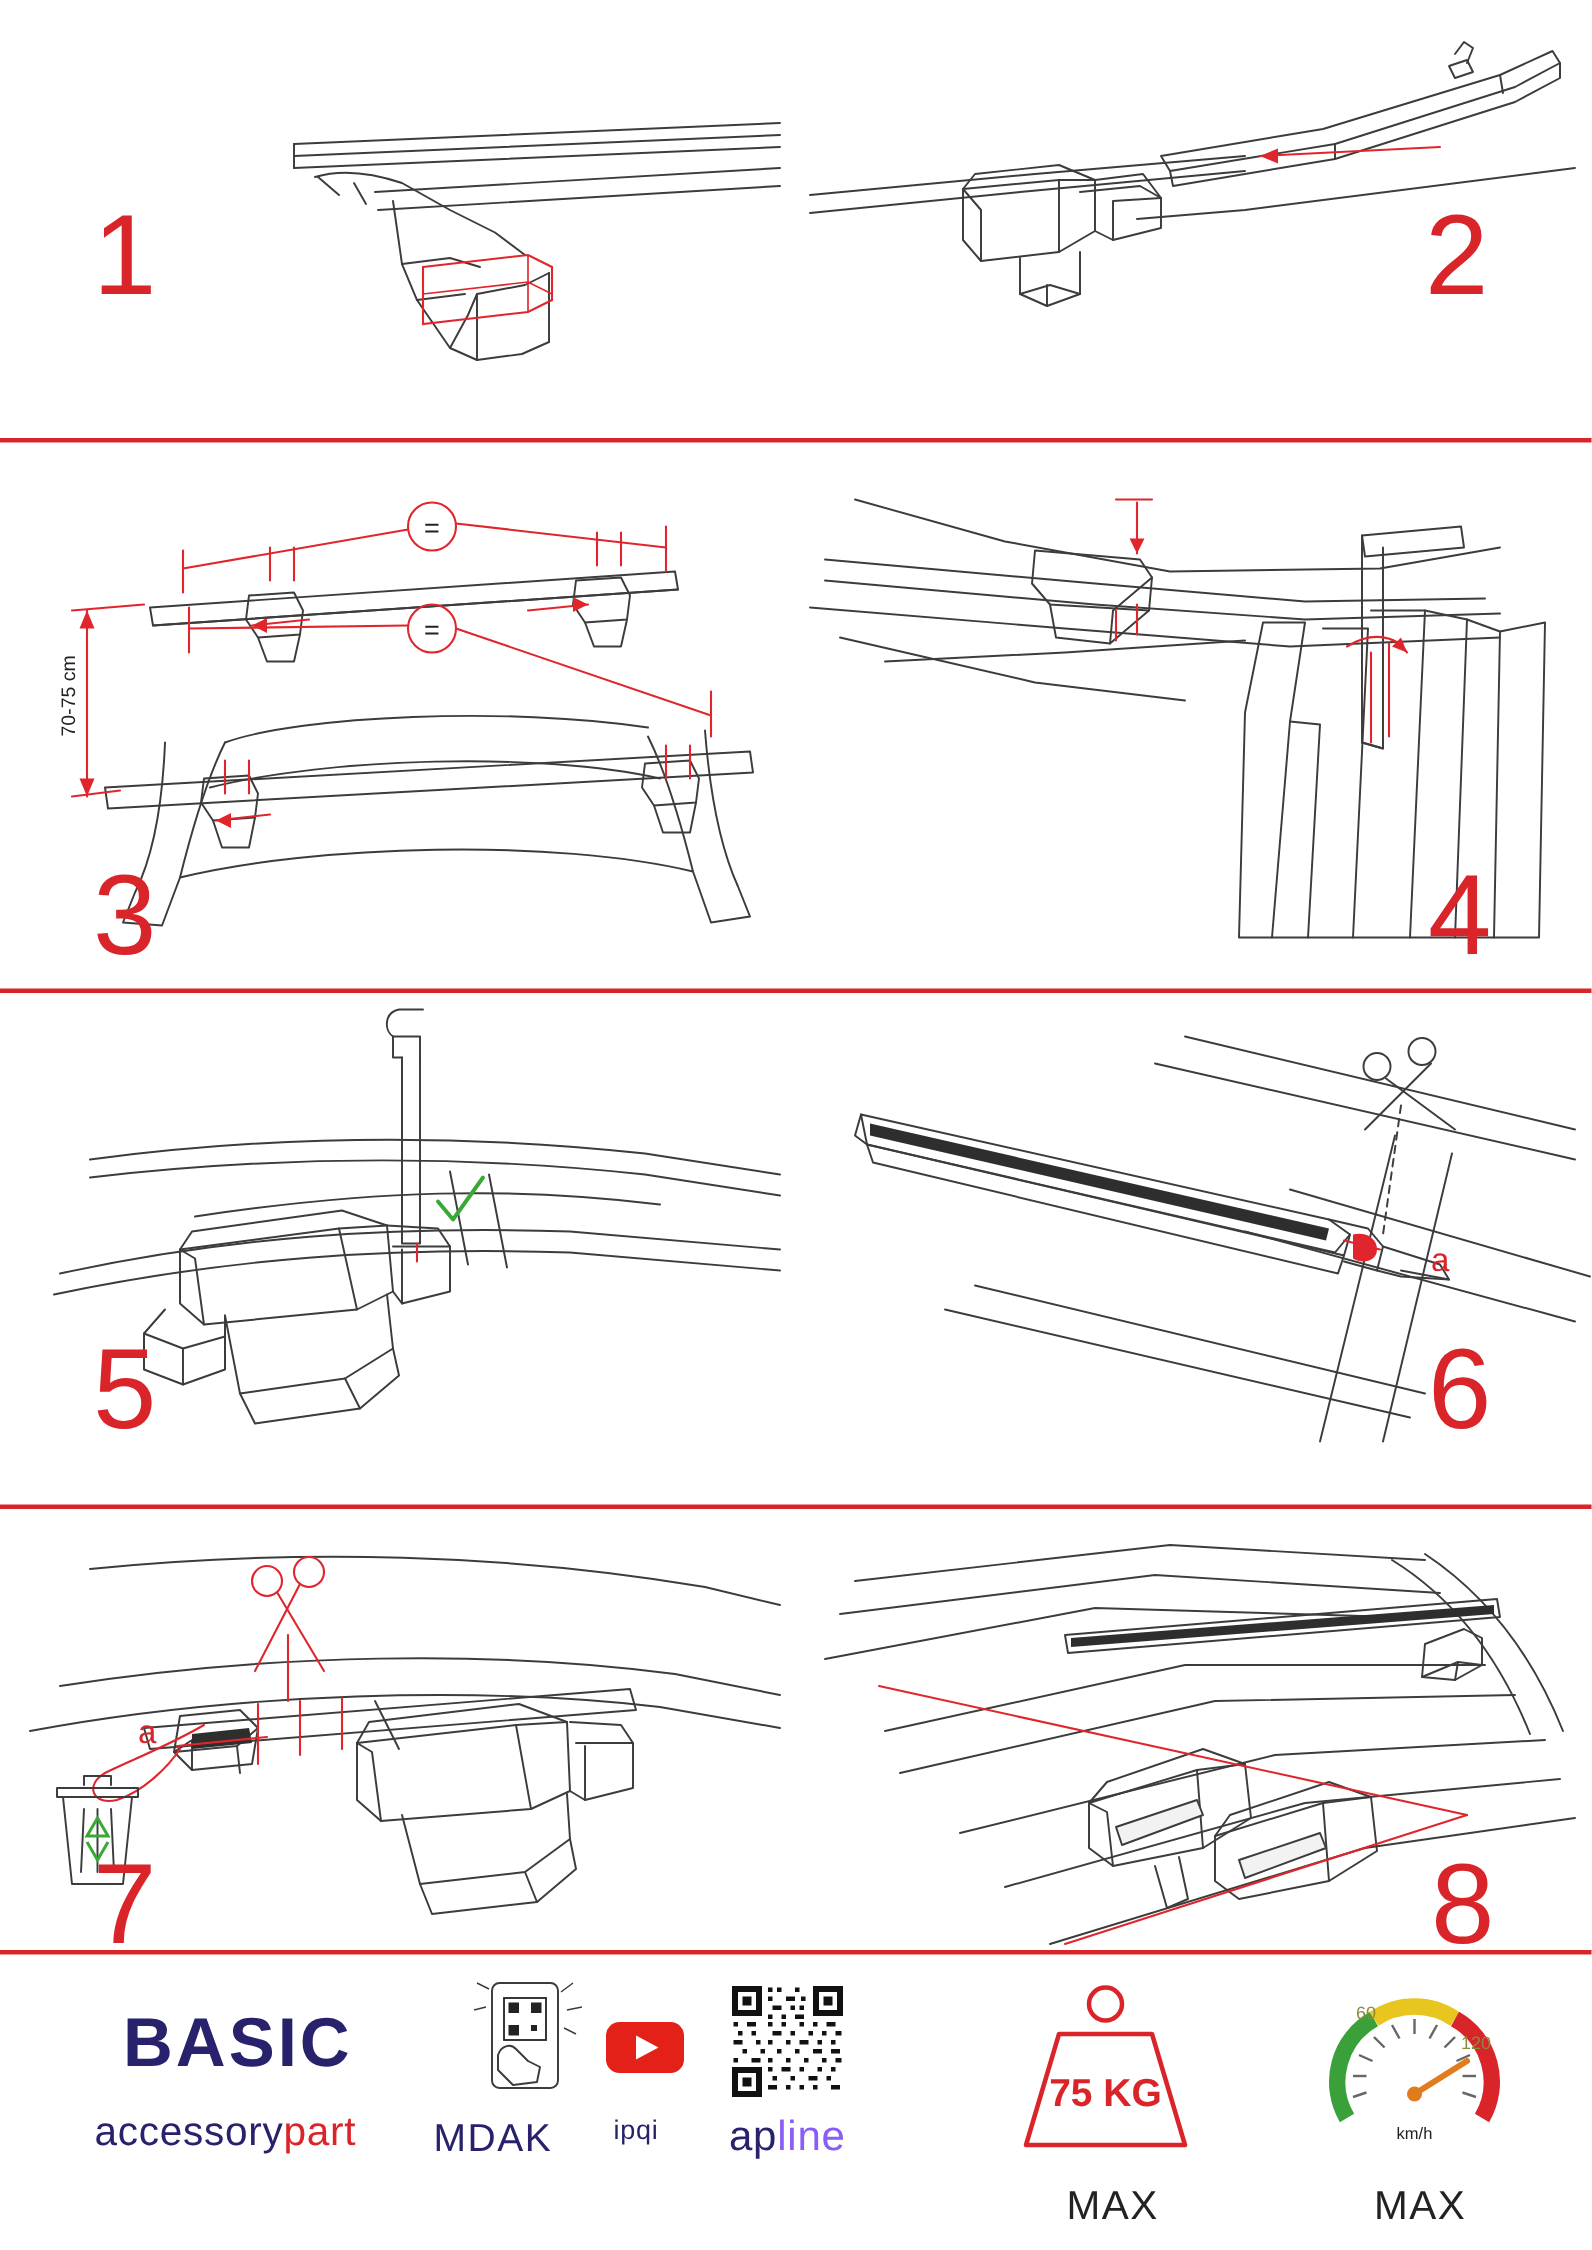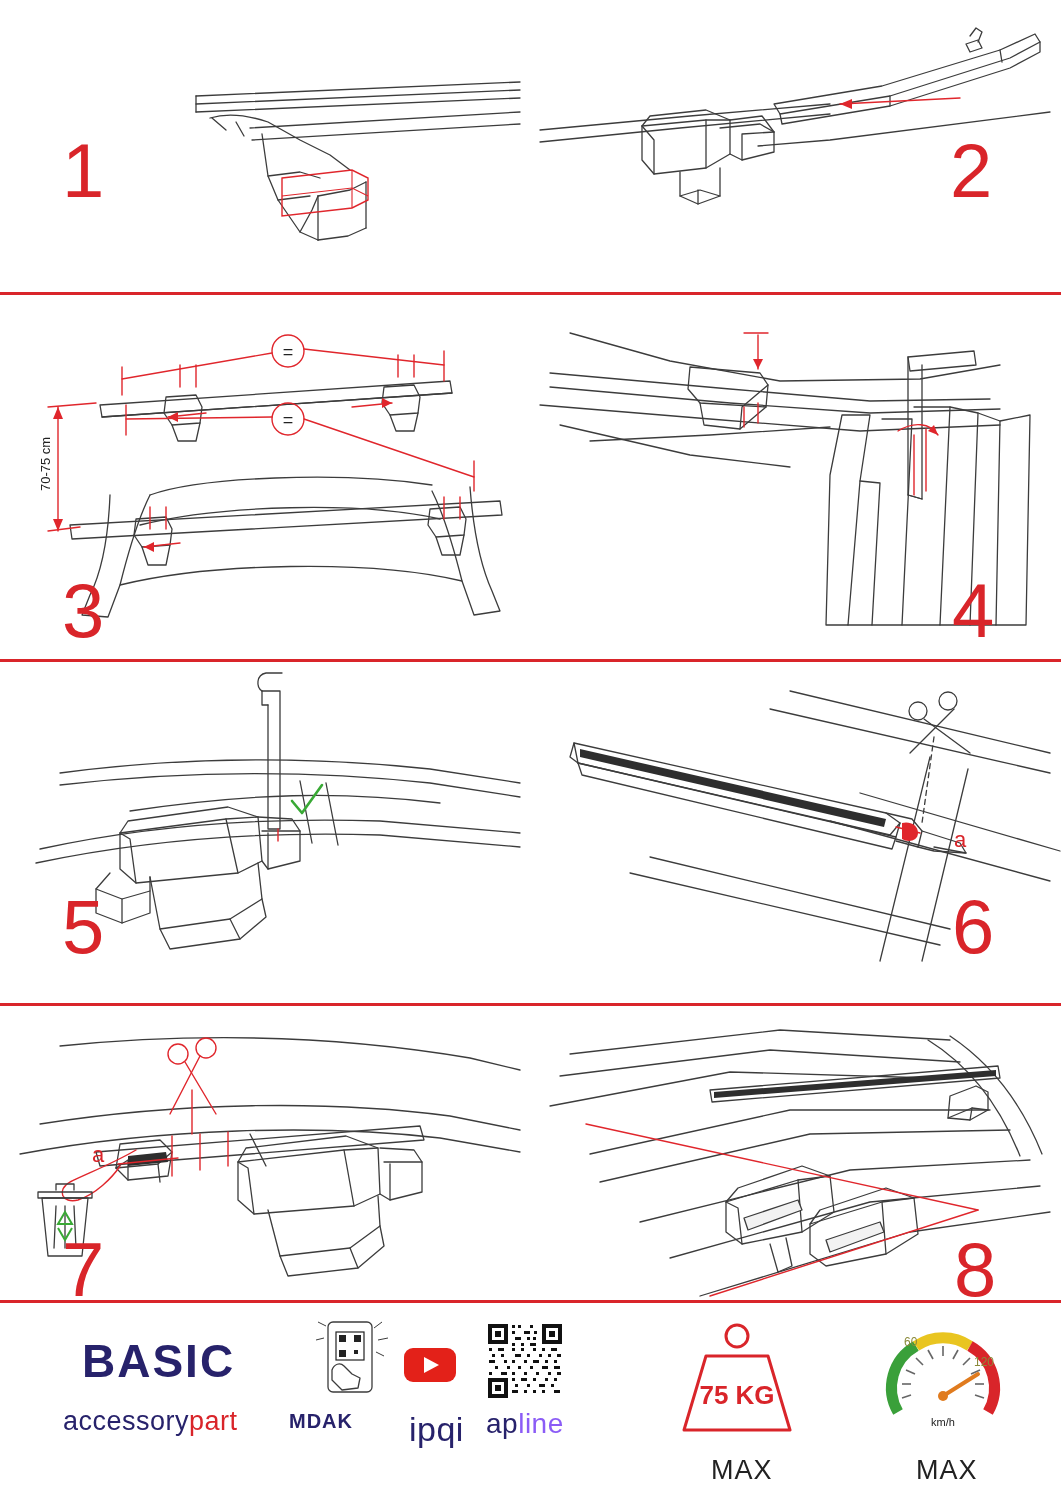--- a/index.html
+++ b/index.html
@@ -23,22 +23,22 @@
   .gfill{fill:#f2f2f2;}
   .dfill{fill:#2e2e2e;}
   .dash{stroke-dasharray:5 4;}
   .green{fill:none;stroke:#39a935;stroke-width:2.6;stroke-linecap:round;stroke-linejoin:round;}
 
   
   .footer{position:absolute;left:0;top:1300px;width:850px;height:200px;}
   .brand-basic{position:absolute;left:82px;top:34px;font-family:"Liberation Sans",sans-serif;font-weight:bold;font-size:46px;letter-spacing:2px;color:#27226b;}
   .brand-accessory{position:absolute;left:63px;top:106px;font-family:"Liberation Sans",sans-serif;font-weight:normal;font-size:27px;letter-spacing:0.5px;color:#27226b;}
   .brand-accessory .part{color:#d9252a;}
-  .brand-mdak{position:absolute;left:289px;top:110px;font-family:"Liberation Sans",sans-serif;font-weight:bold;font-size:20px;letter-spacing:1px;color:#27226b;}
-  .brand-ipqi{position:absolute;left:409px;top:110px;font-family:"Liberation Sans",sans-serif;font-size:34px;letter-spacing:0.5px;color:#27226b;}
+  .brand-mdak{position:absolute;left:289px;top:110px;font-family:"Liberation Sans",sans-serif;font-weight:normal;font-size:26px;letter-spacing:1px;color:#27226b;}
+  .brand-ipqi{position:absolute;left:409px;top:110px;font-family:"Liberation Sans",sans-serif;font-size:18px;letter-spacing:0.5px;color:#27226b;}
   .brand-apline{position:absolute;left:486px;top:108px;font-family:"Liberation Sans",sans-serif;font-size:28px;letter-spacing:0.5px;color:#27226b;}
   .brand-apline .li{color:#8b5cf6;}
   .maxlabel{position:absolute;font-family:"Liberation Sans",sans-serif;font-size:27px;color:#222;letter-spacing:1px;}
   .kgtext{font-family:"Liberation Sans",sans-serif;font-size:26px;fill:#d9252a;font-weight:bold;}
   .kmh{font-family:"Liberation Sans",sans-serif;font-size:11px;fill:#222;}
   .gaugenum{font-family:"Liberation Sans",sans-serif;font-size:12px;fill:#8a8a3a;}
   .dimtext{font-family:"Liberation Sans",sans-serif;font-size:13px;fill:#222;}
 </style>
 </head>
 <body>

